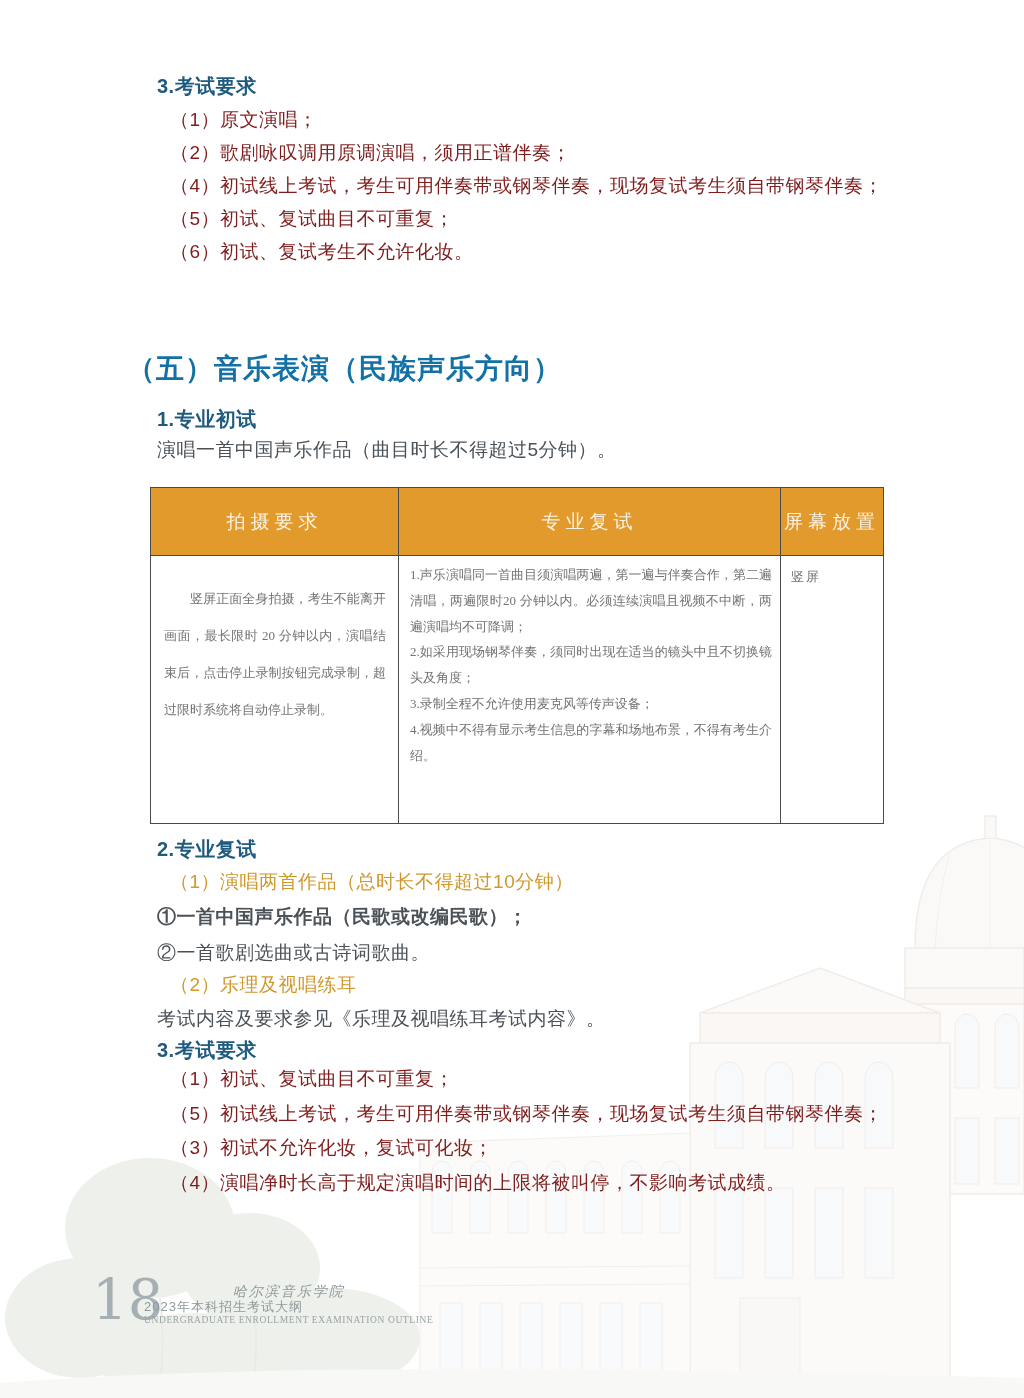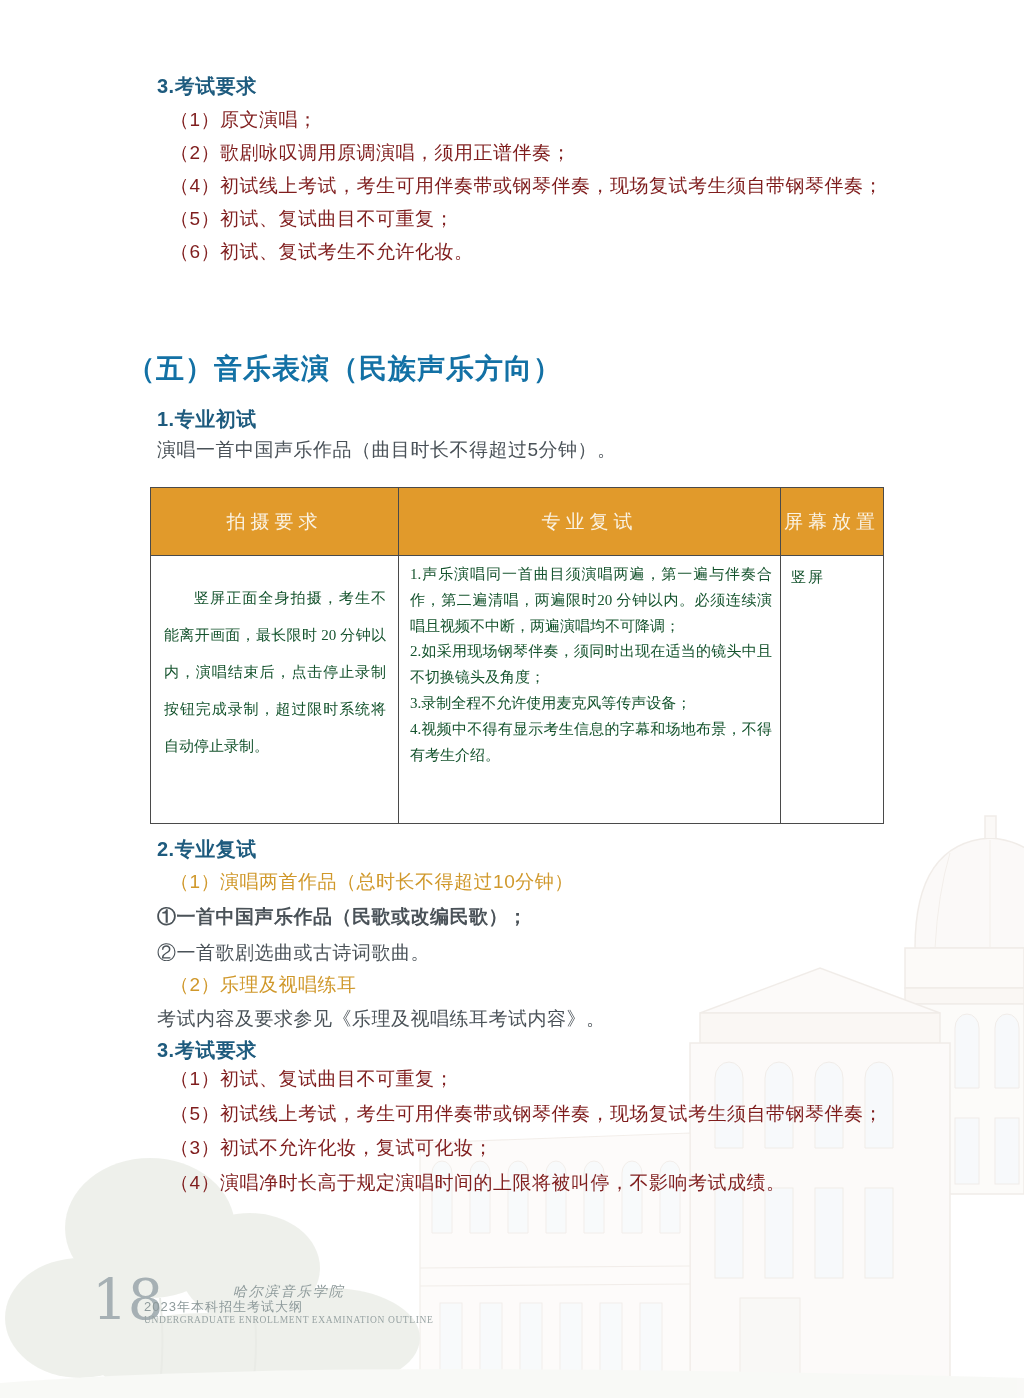--- a/index.html
+++ b/index.html
@@ -34,21 +34,21 @@
     font-family:"Liberation Serif", serif;
   }
   table.spec col.c1 { width:248px; }
   table.spec col.c2 { width:382px; }
   table.spec col.c3 { width:103px; }
   table.spec th, table.spec td { border:1px solid #4A4A4A; }
   table.spec th {
     height:68px; background:#E19A2B; color:#FAF3E4;
     font-size:19px; font-weight:normal; letter-spacing:5px; text-align:center;
   }
-  table.spec td { vertical-align:top; color:#14532d; font-size:15px; height:268px; }
+  table.spec td { vertical-align:top; color:#737373; font-size:13px; height:268px; }
   td.shoot { padding:24px 12px 0 13px; line-height:37px; }
   td.shoot .indent { text-indent:2em; text-align:justify; }
   td.notes { padding:6px 8px 8px 11px; line-height:25.8px; }
   td.notes div { text-align:justify; }
   td.place { padding:12px 0 12px 10px; letter-spacing:2px;margin-left:13px; }
 
   
   .page-num {
     position:absolute; left:92px; top:1272px;
     font-family:"DejaVu Serif", serif;

